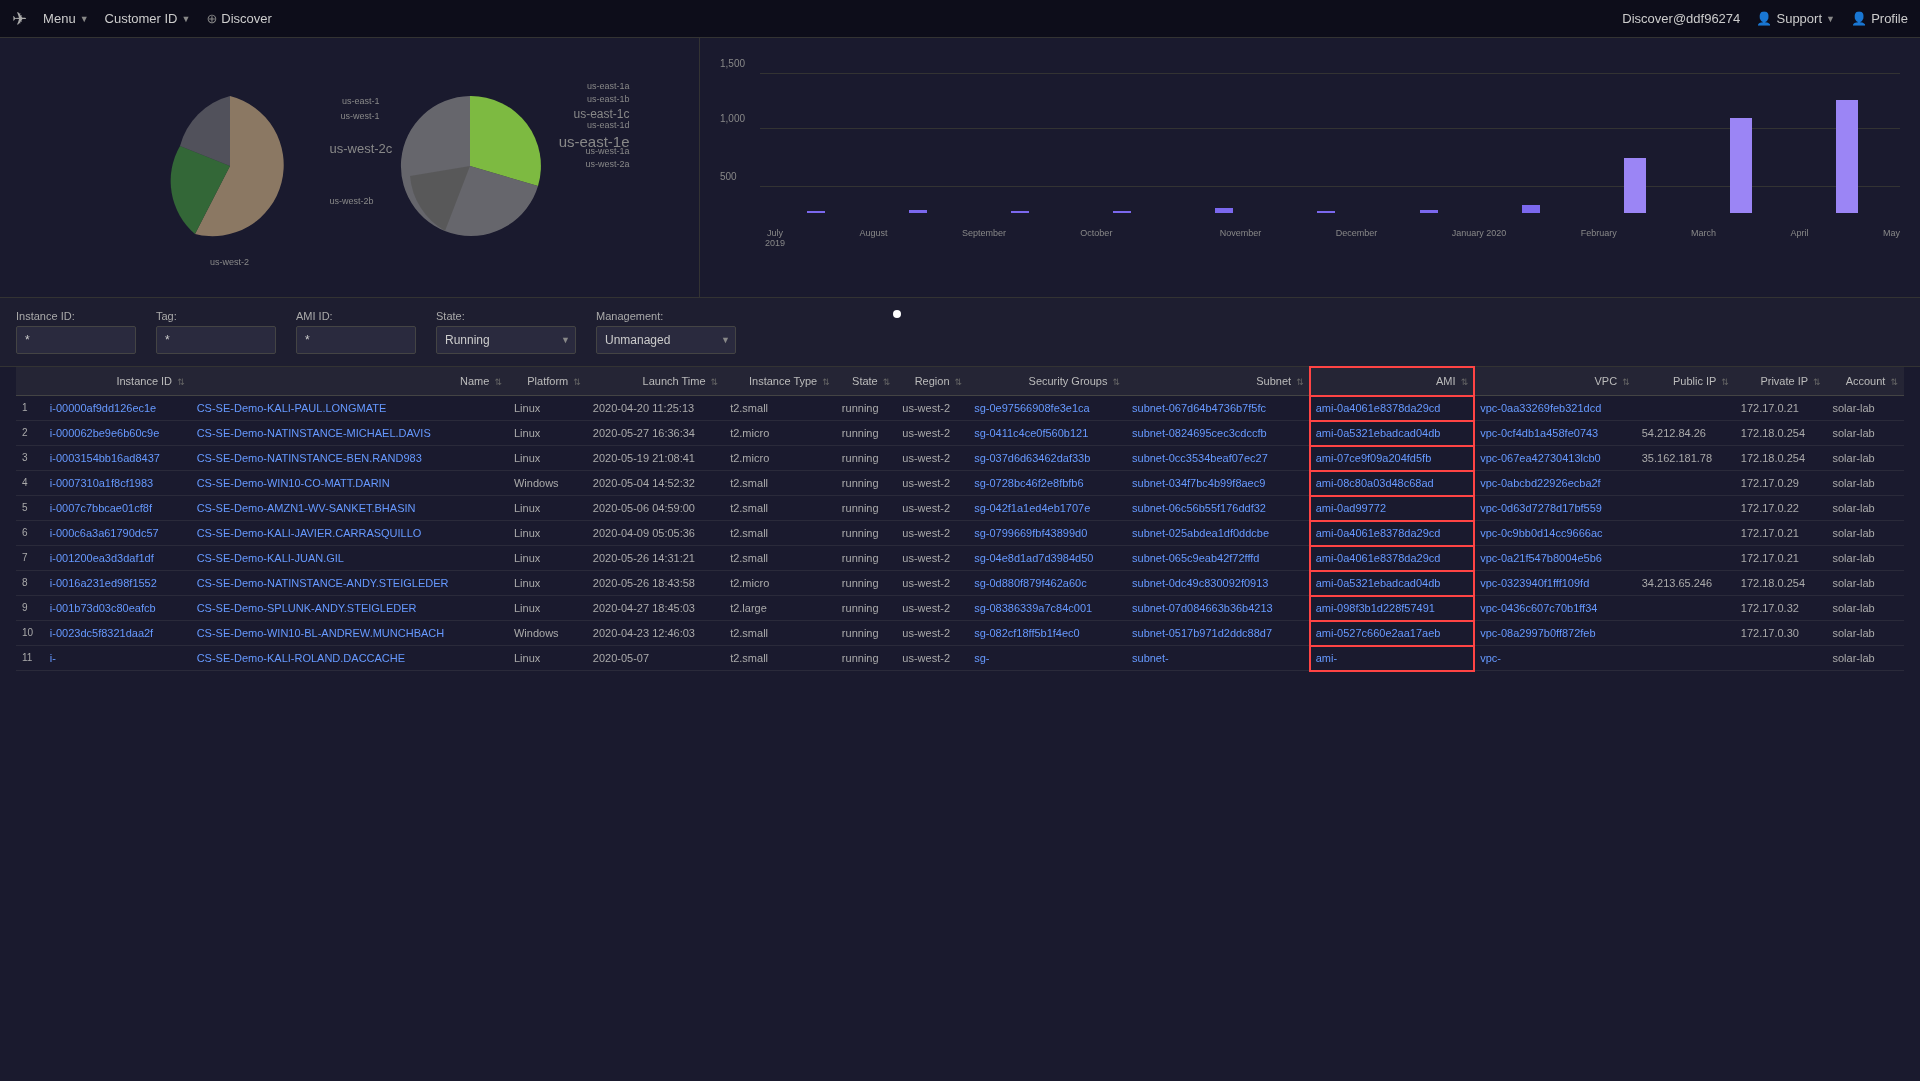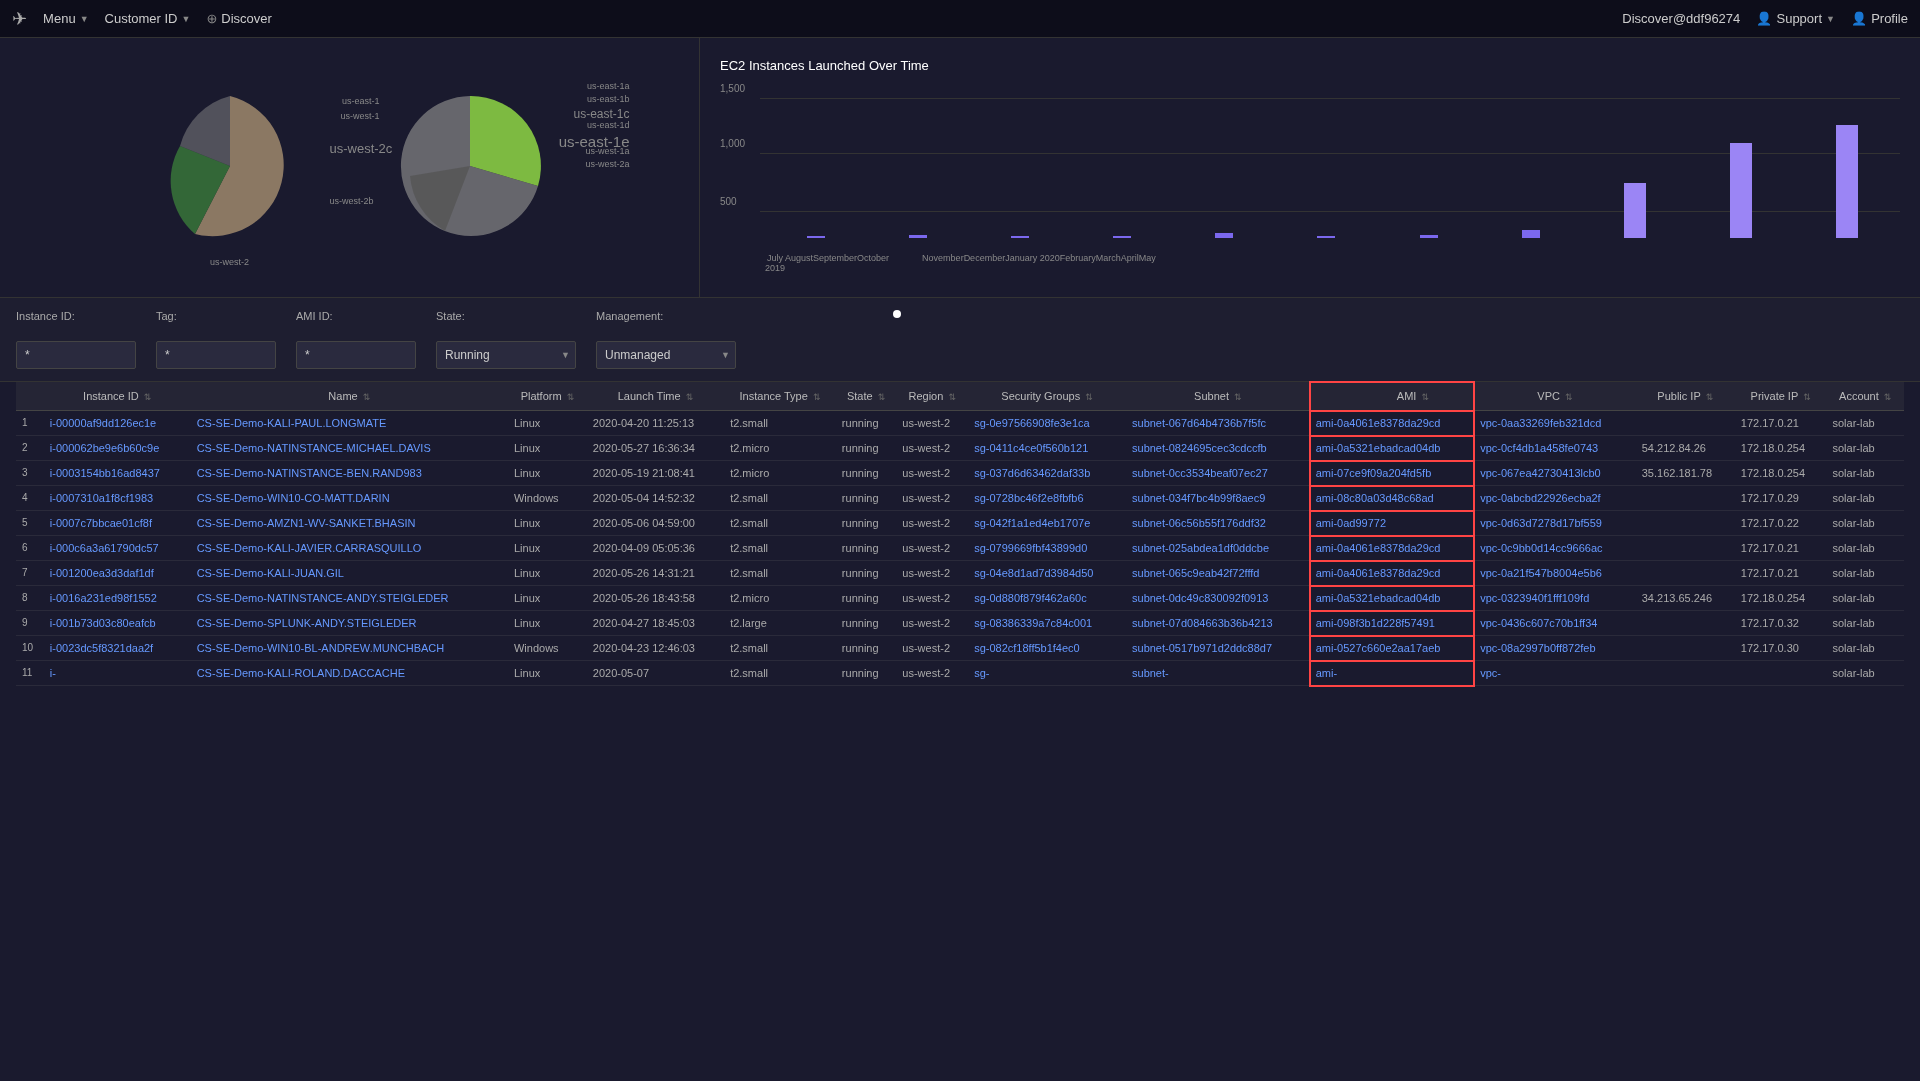--- a/index.html
+++ b/index.html
@@ -33,21 +33,21 @@
 
     .bar-section { flex: 1; padding: 20px 20px 10px; }
     .bar-title { color: #fff; font-size: 13px; margin-bottom: 10px; }
 
     
     .filters-row {
       background: #1e1e30; padding: 12px 16px;
       border-bottom: 1px solid #333;
     }
     .filters-fields { display: flex; align-items: center; gap: 20px; flex-wrap: wrap; }
-    .field-group { display: flex; flex-direction: column; gap: 19px; }
+    .field-group { display: flex; flex-direction: column; gap: 4px; }
     .field-label { font-size: 11px; color: #aaa; }
     .field-input {
       background: #2a2a3e; border: 1px solid #444; color: #ccc;
       padding: 4px 8px; font-size: 12px; width: 120px; height: 28px;
       border-radius: 2px;
     }
     .field-select {
       background: #2a2a3e; border: 1px solid #444; color: #ccc;
       padding: 4px 8px; font-size: 12px; height: 28px;
       border-radius: 2px; cursor: pointer; appearance: none;
@@ -59,21 +59,21 @@
       font-size: 9px; color: #888; pointer-events: none;
     }
 
     
     .table-section { padding: 0 16px 16px; }
     .table-title { padding: 10px 0; font-size: 13px; color: #fff; font-weight: bold; }
 
     .data-table { width: 100%; border-collapse: collapse; font-size: 11px; }
     .data-table thead tr { background: #252535; }
     .data-table th {
-      padding: 8px 6px; text-align: center; color: #bbb;
+      padding: 8px 6px; text-align: right; color: #bbb;
       border-bottom: 1px solid #444; white-space: nowrap;
       font-weight: normal; font-size: 11px;
     }
     .data-table th .sort-icon { color: #666; font-size: 9px; margin-left: 2px; }
     .data-table tbody tr { border-bottom: 1px solid #2a2a3a; }
     .data-table td { padding: 6px 6px; color: #aaa; vertical-align: top; }
     .data-table td a { color: #6699ff; text-decoration: none; }
     .td-num { color: #777; font-size: 10px; }
 
     .running-badge { color: #5acc5a; }
@@ -154,21 +154,20 @@
       <div style="position:absolute; top:44px; right:-80px; font-size:9px; color:#888; white-space:nowrap;">us-east-1d</div>
       <div style="position:absolute; top:57px; right:-80px; font-size:15px; color:#888; white-space:nowrap;">us-east-1e</div>
       <div style="position:absolute; top:70px; right:-80px; font-size:9px; color:#888; white-space:nowrap;">us-west-1a</div>
       <div style="position:absolute; top:83px; right:-80px; font-size:9px; color:#888; white-space:nowrap;">us-west-2a</div>
       <div style="position:absolute; left:-60px; top:65px; font-size:13px; color:#888; white-space:nowrap;">us-west-2c</div>
       <div style="position:absolute; left:-60px; top:120px; font-size:9px; color:#888; white-space:nowrap;">us-west-2b</div>
     </div>
   </div>
 
   <div class="bar-section">
-    <div class="bar-title">EC2 Instances Launched Over Time</div>
     <div style="position:relative; width:100%; height:190px;">
 
       <div style="position:absolute; left:0; top:0; font-size:10px; color:#888;">1,500</div>
       <div style="position:absolute; left:0; top:55px; font-size:10px; color:#888;">1,000</div>
       <div style="position:absolute; left:0; top:113px; font-size:10px; color:#888;">500</div>
 
       <div style="position:absolute; left:40px; right:0; top:15px; border-top:1px solid #333;"></div>
       <div style="position:absolute; left:40px; right:0; top:70px; border-top:1px solid #333;"></div>
       <div style="position:absolute; left:40px; right:0; top:128px; border-top:1px solid #333;"></div>
 
@@ -179,21 +178,21 @@
         <div style="width:18px; height:2px; background:#7b68ee;"></div>
         <div style="width:18px; height:5px; background:#7b68ee;"></div>
         <div style="width:18px; height:2px; background:#7b68ee;"></div>
         <div style="width:18px; height:3px; background:#7b68ee;"></div>
         <div style="width:18px; height:8px; background:#7b68ee;"></div>
         <div style="width:22px; height:55px; background:#9b85f5;"></div>
         <div style="width:22px; height:95px; background:#9b85f5;"></div>
         <div style="width:22px; height:113px; background:#9b85f5;"></div>
       </div>
 
-      <div style="position:absolute; left:45px; right:0; bottom:0; display:flex; justify-content:flex-start; font-size:9px; color:#888;">
+      <div style="position:absolute; left:45px; right:0; bottom:0; display:flex; justify-content:space-between; font-size:9px; color:#888;">
         <div style="text-align:center;">July<br>2019</div>
         <div style="text-align:center;">August</div>
         <div style="text-align:center;">September</div>
         <div style="text-align:center;">October</div>
         <div style="text-align:center;margin-left:33px;">November</div>
         <div style="text-align:center;">December</div>
         <div style="text-align:center;">January
 2020</div>
         <div style="text-align:center;">February</div>
         <div style="text-align:center;">March</div>

